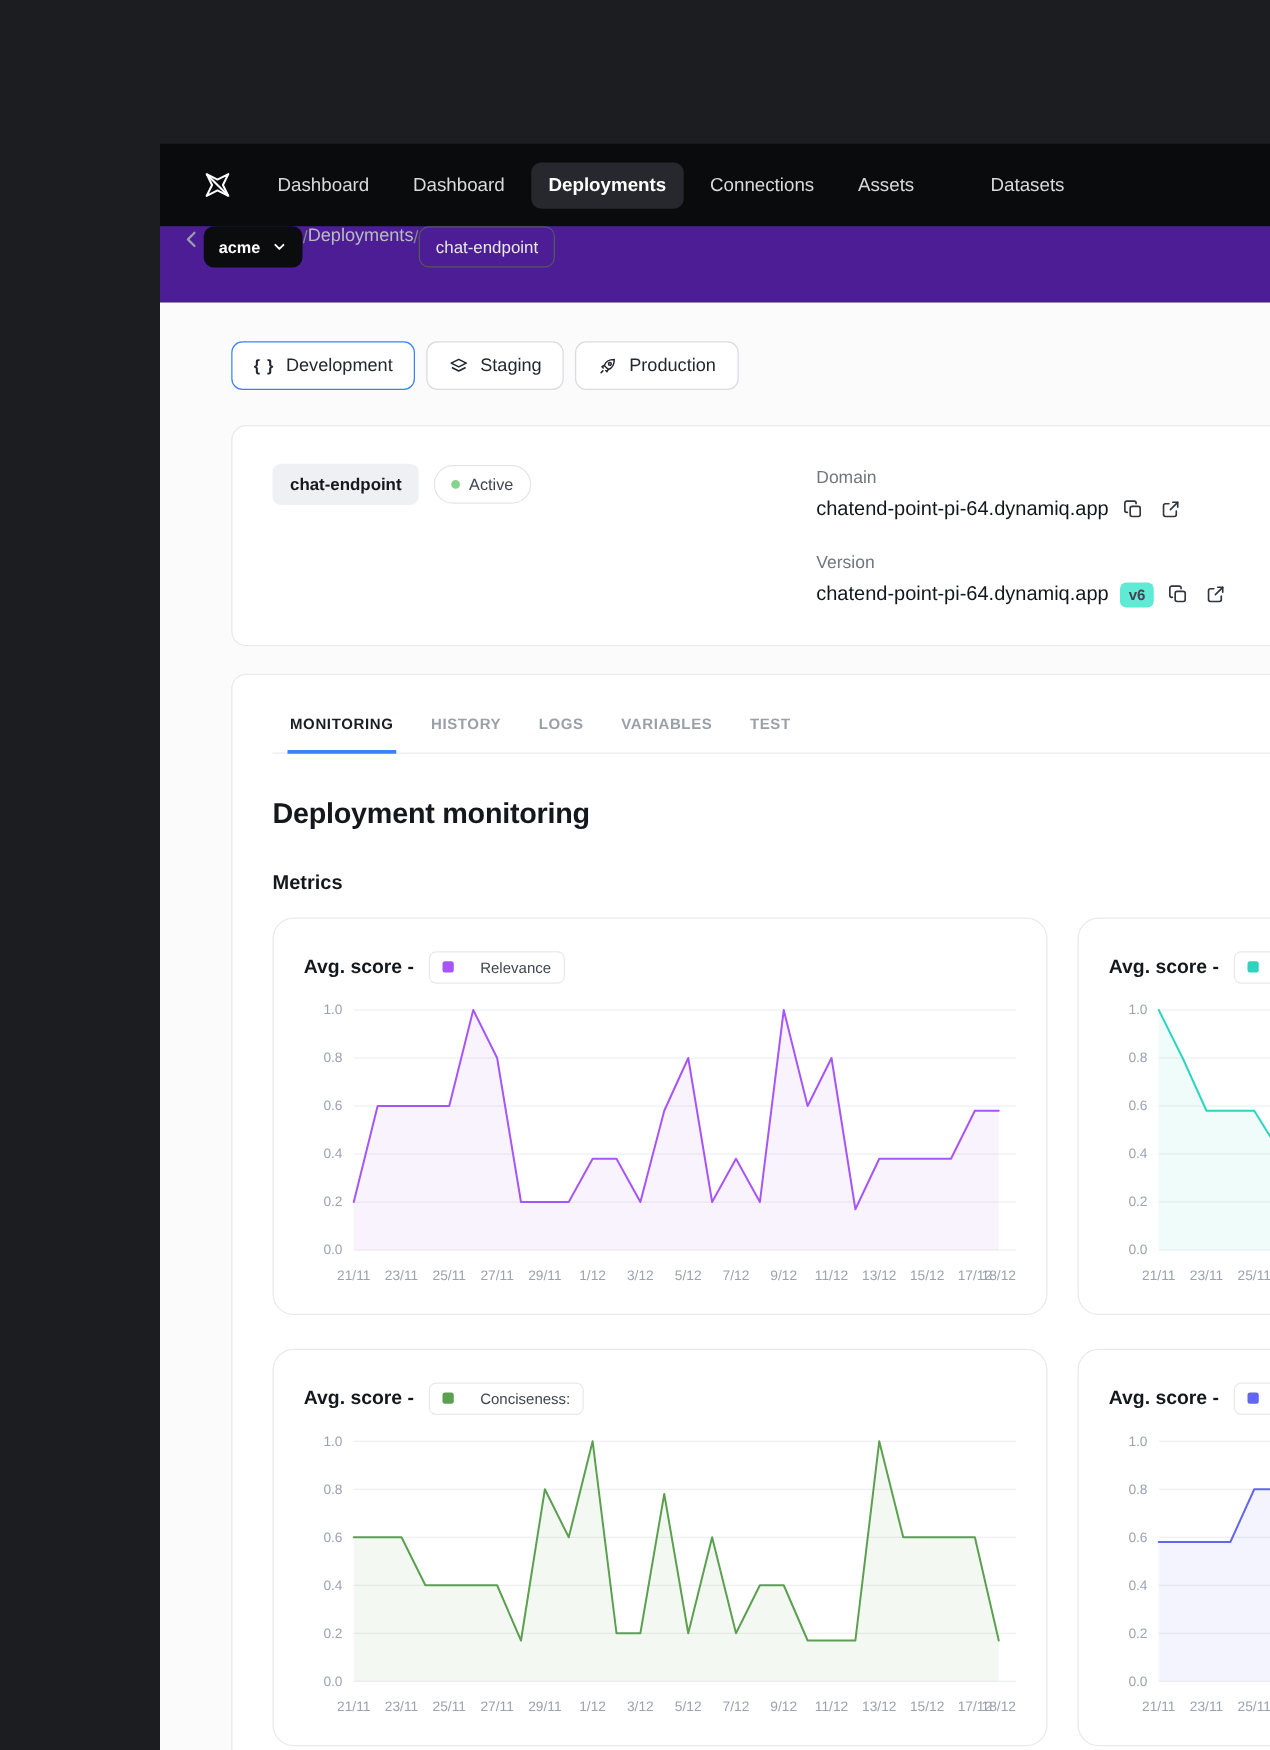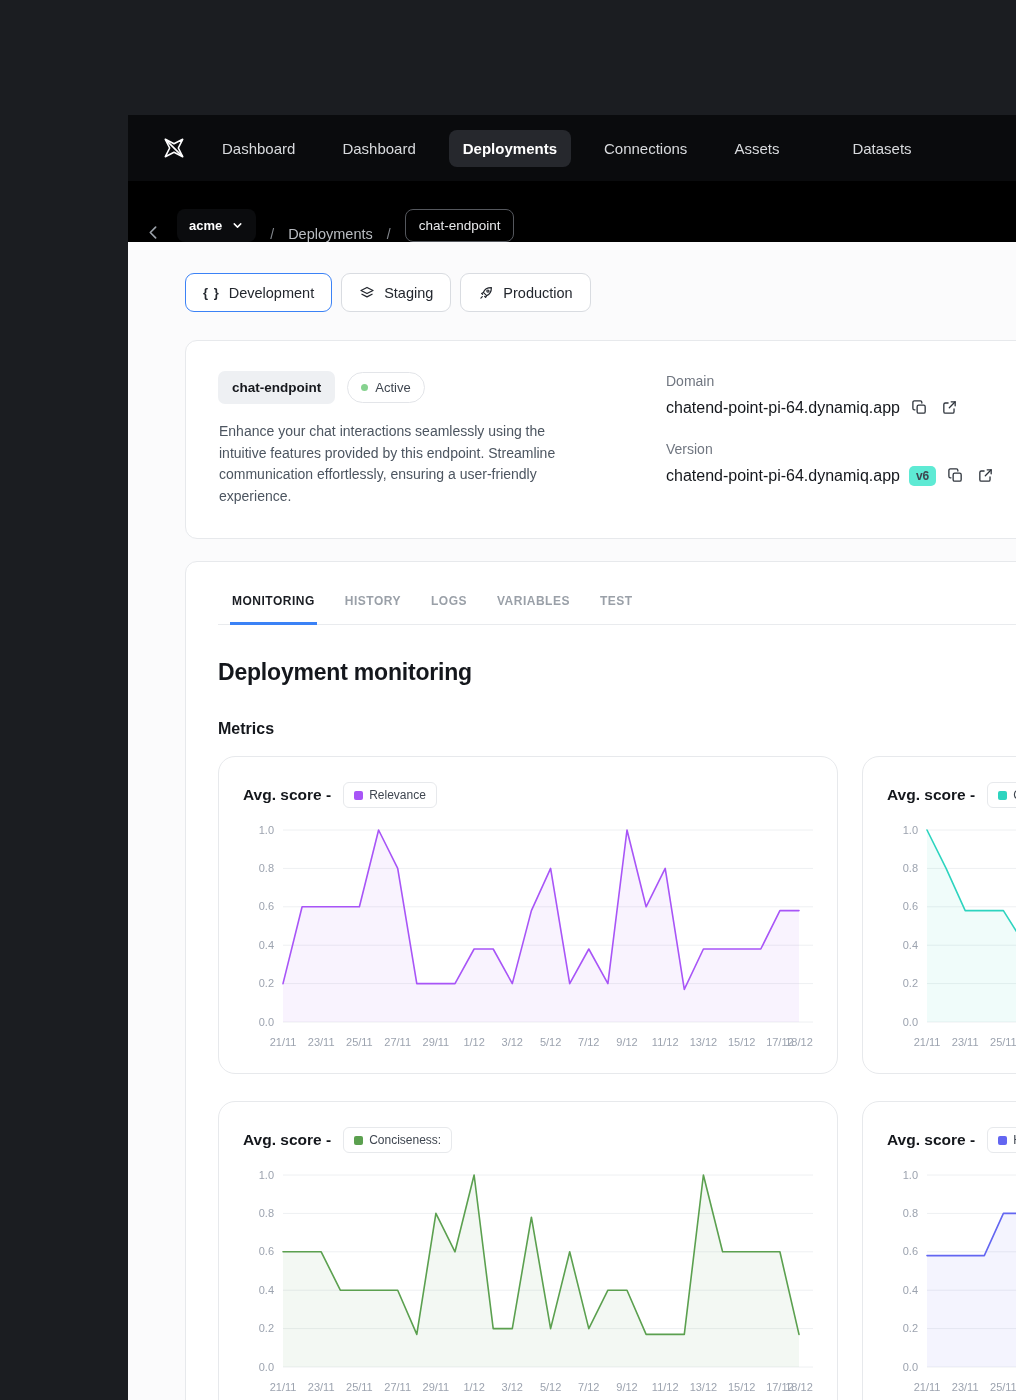--- a/index.html
+++ b/index.html
@@ -7,27 +7,27 @@
   body {
     width:1016px; height:1400px; overflow:hidden; position:relative;
     background:#1b1d21; font-family:"Liberation Sans", sans-serif;
   }
   .app { position:absolute; left:128px; top:115px; width:888px; }
 
   
   .navbar { height:66px; background:#0a0b0d; display:flex; align-items:center; padding-left:32px; }
   .logo { width:28px; height:28px; display:flex; align-items:center; justify-content:center; cursor:pointer; }
   .logo svg { width:26px; height:26px; display:block; }
-  .nav-items { display:flex; align-items:center; margin-left:20px; gap:19px; }
+  .nav-items { display:flex; align-items:center; margin-left:20px; gap:7px; }
   .nav-item { color:#d8dadd; font-size:15px; padding:10px 14px; border-radius:8px; cursor:pointer; white-space:nowrap; }
   .nav-item.active { background:#26282d; color:#ffffff; font-weight:600; }
   .nav-item.datasets { margin-left:26px; }
 
   
-  .breadcrumb-bar { height:61px; background:#000000; display:flex; align-items:flex-end; gap:14px; padding-left:15px; }
+  .breadcrumb-bar { height:61px; background:#4c1d95; display:flex; align-items:flex-start; gap:0; padding-left:15px; }
   .back-btn { width:20px; height:20px; display:flex; align-items:center; justify-content:center; cursor:pointer; }
   .org-pill { background:#0b0c0e; color:#fff; font-weight:700; font-size:13px; border:none; border-radius:8px;
               padding:9px 12px; display:flex; gap:9px; align-items:center; cursor:pointer; font-family:inherit; }
   .sep { color:#83878d; font-size:14px; }
   .crumb { color:#b9bcc1; font-size:14.5px; cursor:pointer; }
   .crumb-chip { border:1px solid #54575d; border-radius:8px; padding:8px 13px; color:#e8e9eb; font-size:13.5px; cursor:pointer; }
 
   
   .content { background:#fbfbfc; min-height:1158px; padding:31px 0 0 57px; }
 
@@ -41,21 +41,21 @@
 
   .info-card { width:860px; min-height:175px; background:#fff; border:1px solid #e7e9ec; border-radius:12px;
                padding:30px 32px; display:flex; margin-bottom:22px; }
   .info-left { width:400px; }
   .name-row { display:flex; gap:12px; align-items:center; }
   .name-chip { background:#eef0f3; border-radius:7px; padding:9px 14px; font-size:13.5px; font-weight:700; color:#16181d; }
   .status-pill { display:flex; align-items:center; gap:7px; border:1px solid #e3e5e9; border-radius:999px;
                  padding:7px 13px; font-size:13px; color:#3f4650; background:#fff; }
   .dot { width:7px; height:7px; border-radius:50%; background:#86d28f; }
   .desc { width:350px; margin:17px 0 0 1px; font-size:14px; line-height:1.55; color:#4c5560; }
-  .info-right { margin-left:48px; padding-top:2px; }
+  .info-right { margin-left:35px; padding-top:2px; }
   .field + .field { margin-top:23px; }
   .field-label { font-size:14px; color:#707680; margin-bottom:8px; }
   .field-row { display:flex; align-items:center; gap:9px; }
   .field-value { font-size:16px; color:#14171c; }
   .v-badge { background:#5eead4; border-radius:5px; padding:3px 7px; font-size:12px; font-weight:600; color:#3f4650; }
   .icon-btn { background:none; border:none; padding:2px; cursor:pointer; color:#2f353d; }
   .icon-btn svg { width:17px; height:17px; display:block; }
 
   .main-card { width:1300px; min-height:900px; background:#fff; border:1px solid #e7e9ec; border-radius:12px;
                padding:0 32px 40px; }
@@ -63,21 +63,21 @@
   .tab { font-size:12px; font-weight:700; letter-spacing:0.5px; color:#9aa0a8; padding:6px 2px 14px;
          border-bottom:3px solid transparent; margin-bottom:-1px; cursor:pointer; }
   .tab.active { color:#1a1d23; border-bottom-color:#3b82f6; }
   .page-title { font-size:23px; font-weight:600; color:#14171c; margin:34px 0 0; letter-spacing:-0.2px; }
   .metrics-heading { font-size:16px; font-weight:700; color:#14171c; margin:34px 0 18px; }
 
   .charts-grid { display:grid; grid-template-columns:620px 620px; gap:27px 24px; }
   .chart-card { height:318px; background:#fff; border:1px solid #e7e9ec; border-radius:17px; padding:24px 24px 16px; }
   .chart-head { display:flex; align-items:center; gap:12px; margin-bottom:8px; height:29px; }
   .chart-title { font-size:15.5px; font-weight:700; color:#14171c; white-space:nowrap; }
-  .legend-chip { display:flex; align-items:center; gap:6px; border:1px solid #e7e9ec; border-radius:6px;
+  .legend-chip { display:flex; align-items:center; gap:21px; border:1px solid #e7e9ec; border-radius:6px;
                  padding:5px 10px; font-size:12px; color:#3f4650; cursor:pointer; white-space:nowrap; }
   .legend-swatch { width:9px; height:9px; border-radius:2px; background:#999; flex:0 0 auto; }
   .chart-plot svg { display:block; }
   .chart-plot text { font-family:"Liberation Sans", sans-serif; }
 </style>
 </head>
 <body>
 
 <div class="app">
 
@@ -148,21 +148,20 @@
 
     <section class="info-card">
       <div class="info-left">
         <div class="name-row">
           <span class="name-chip">chat-endpoint</span>
           <span class="status-pill">
             <span class="dot"></span>
             <span>Active</span>
           </span>
         </div>
-        <p class="desc">Enhance your chat interactions seamlessly using the intuitive features provided by this endpoint. Streamline communication effortlessly, ensuring a user-friendly experience.</p>
       </div>
       <div class="info-right">
         <div class="field">
           <div class="field-label">Domain</div>
           <div class="field-row">
             <span class="field-value">chatend-point-pi-64.dynamiq.app</span>
             <button class="icon-btn">
               <svg viewBox="0 0 18 18" fill="none" stroke="currentColor" stroke-width="1.4" stroke-linecap="round" stroke-linejoin="round">
                 <rect x="6.5" y="6.5" width="8.5" height="8.5" rx="1.6"></rect>
                 <path d="M4.2 11.5 H3.6 A1.6 1.6 0 0 1 2 9.9 V3.6 A1.6 1.6 0 0 1 3.6 2 H9.9 A1.6 1.6 0 0 1 11.5 3.6 V4.2"></path>

